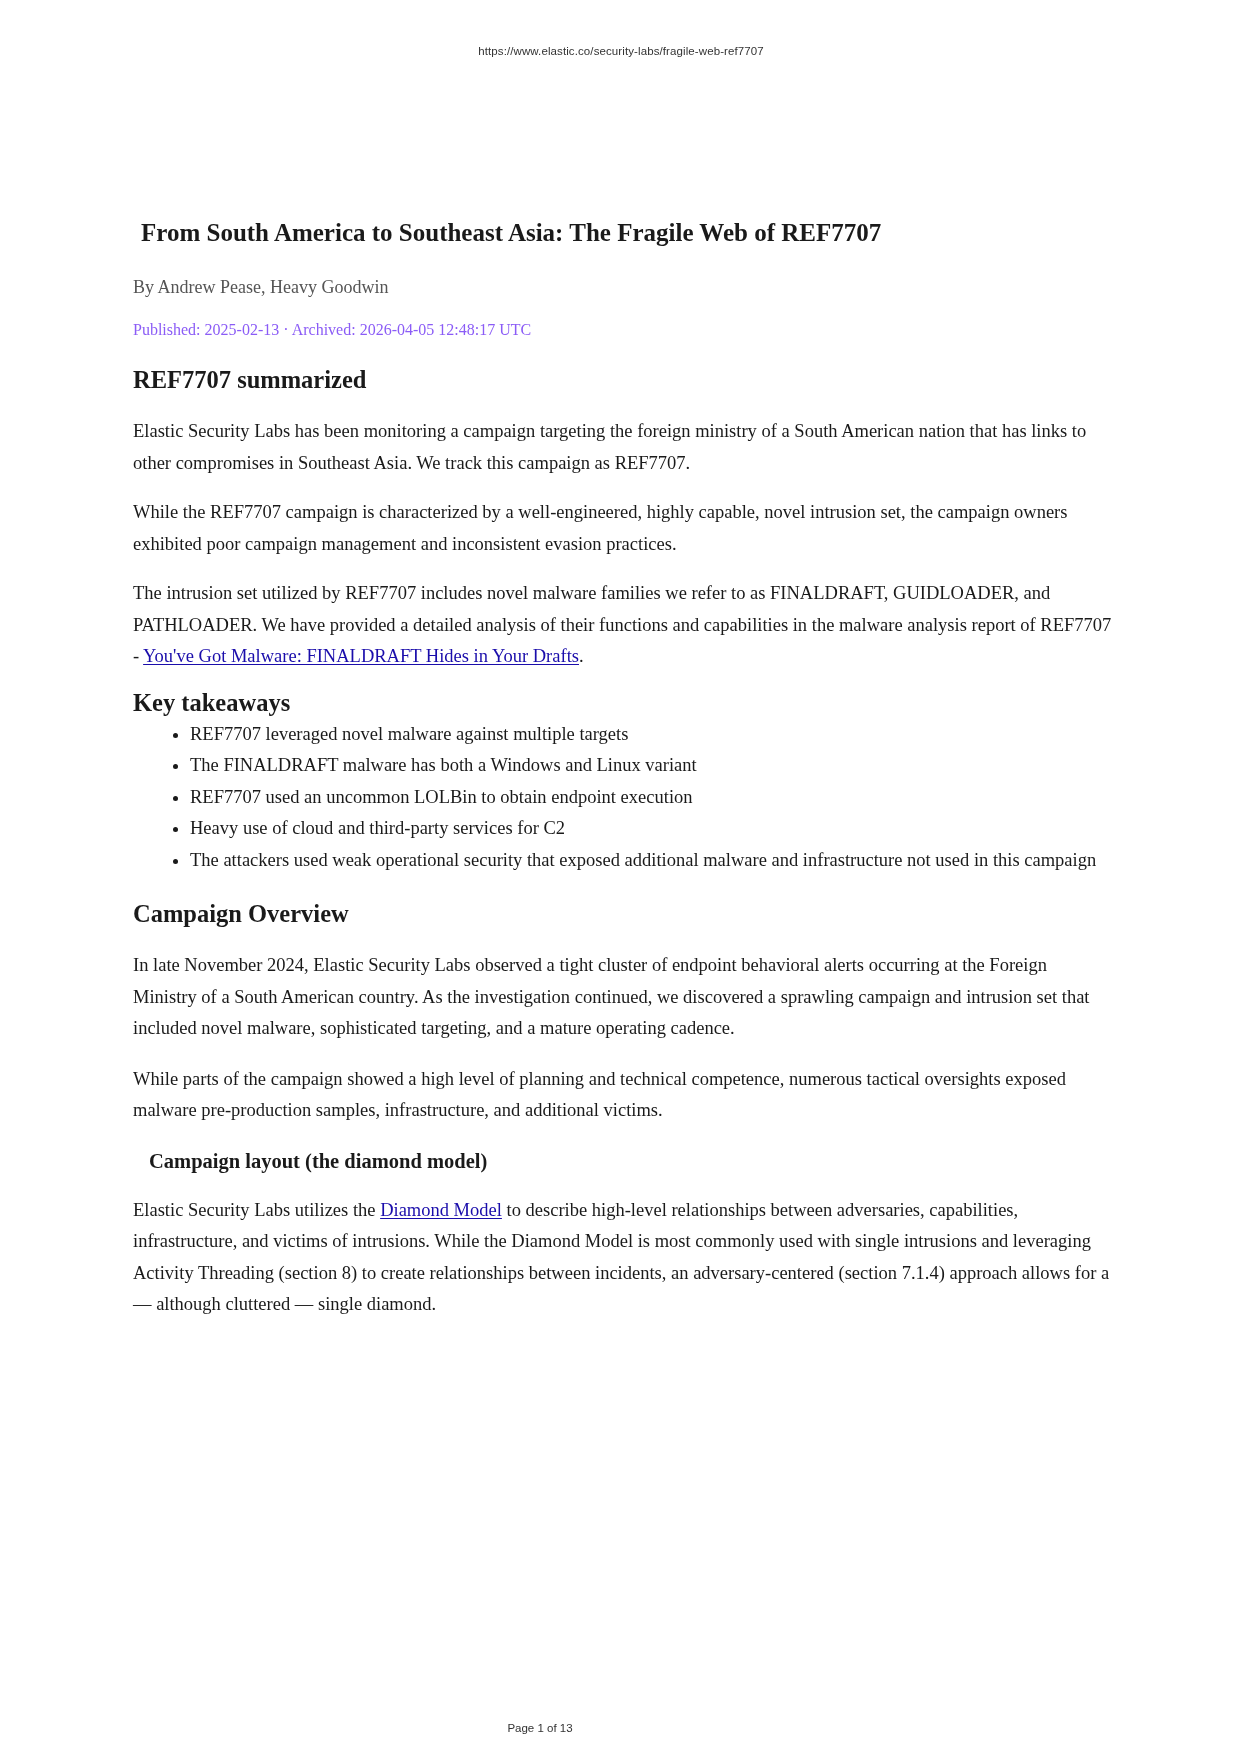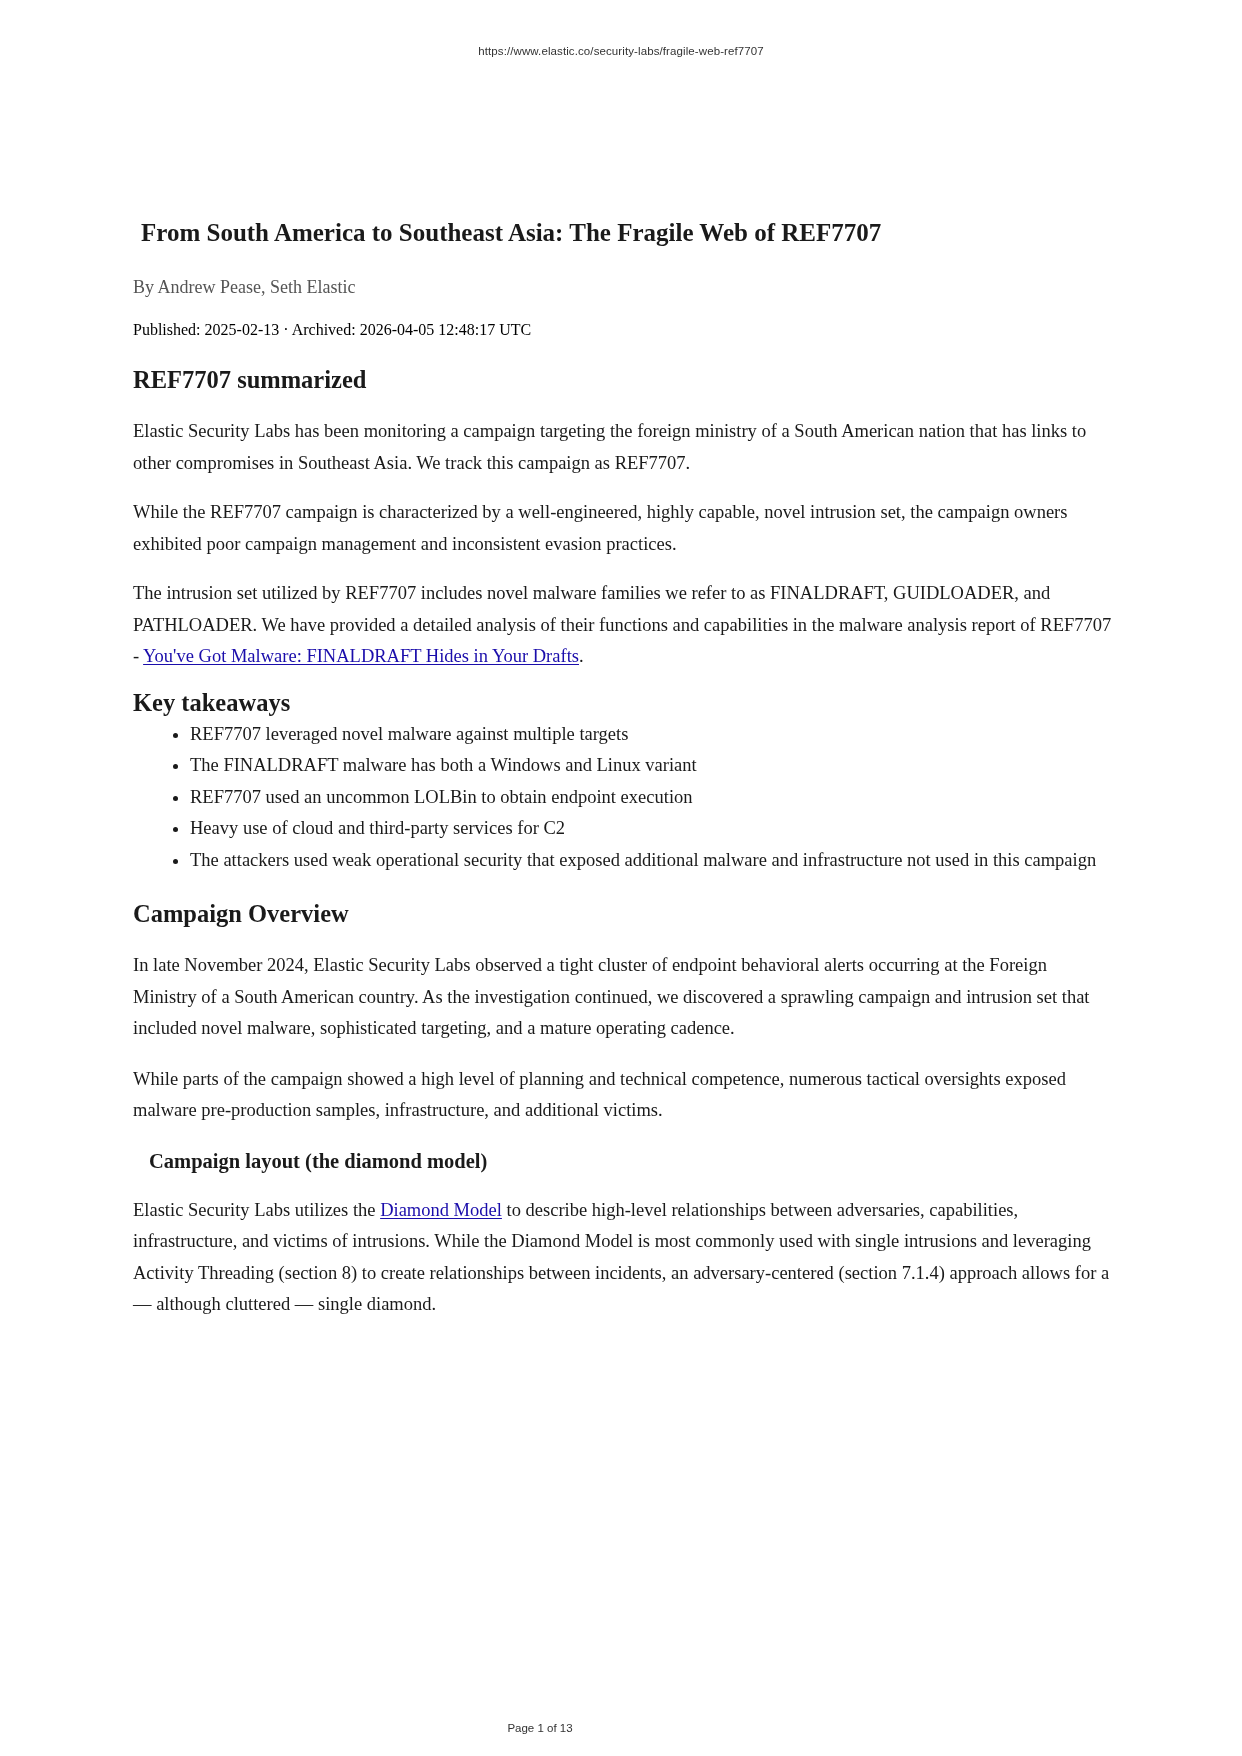--- a/index.html
+++ b/index.html
@@ -53,21 +53,21 @@
     .byline {
       margin-top: 22px;
       font-size: 18px;
       line-height: 24px;
       color: #555555;
     }
     .published {
       margin-top: 20px;
       font-size: 16px;
       line-height: 22px;
-      color: #000000;
+      color: #8b5cf6;
     }
     h2 {
       margin: 0;
       font-size: 24.5px;
       line-height: 32px;
       font-weight: bold;
       color: #1a1a1a;
     }
     h3 {
       margin: 16px;
@@ -111,21 +111,21 @@
     .s-h-layout { margin-top: 20px; }
     .s-p6 { margin-top: 20px; }
   </style>
 </head>
 <body>
 
 <div class="page-url">https://www.elastic.co/security-labs/fragile-web-ref7707</div>
 
 <main class="article">
   <h1 class="title">From South America to Southeast Asia: The Fragile Web of REF7707</h1>
-  <div class="byline">By Andrew Pease, Seth Elastic</div>
+  <div class="byline">By Andrew Pease, Heavy Goodwin</div>
   <div class="published">Published: 2025-02-13 · Archived: 2026-04-05 12:48:17 UTC</div>
 
   <section>
     <h2 class="s-h-summary">REF7707 summarized</h2>
     <p class="s-p1">Elastic Security Labs has been monitoring a campaign targeting the foreign ministry of a South American nation that has links to other compromises in Southeast Asia. We track this campaign as REF7707.</p>
     <p class="s-p2">While the REF7707 campaign is characterized by a well-engineered, highly capable, novel intrusion set, the campaign owners exhibited poor campaign management and inconsistent evasion practices.</p>
     <p class="s-p3"><span>The intrusion set utilized by REF7707 includes novel malware families we refer to as FINALDRAFT, GUIDLOADER, and PATHLOADER. We have provided a detailed analysis of their functions and capabilities in the malware analysis report of REF7707 - </span><a class="link" href="#">You've Got Malware: FINALDRAFT Hides in Your Drafts</a><span>.</span></p>
   </section>
 
   <section>

